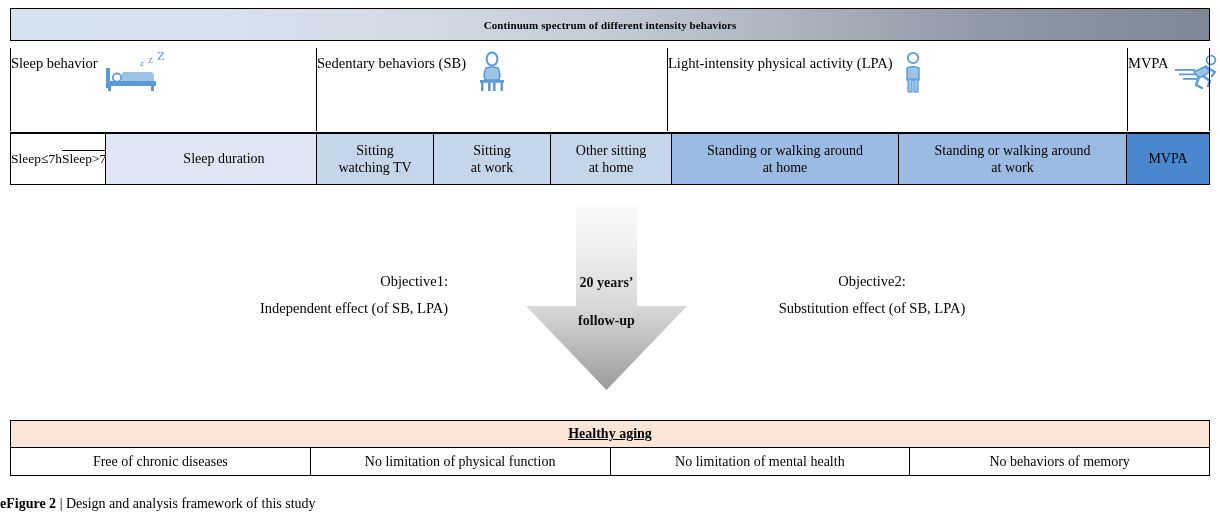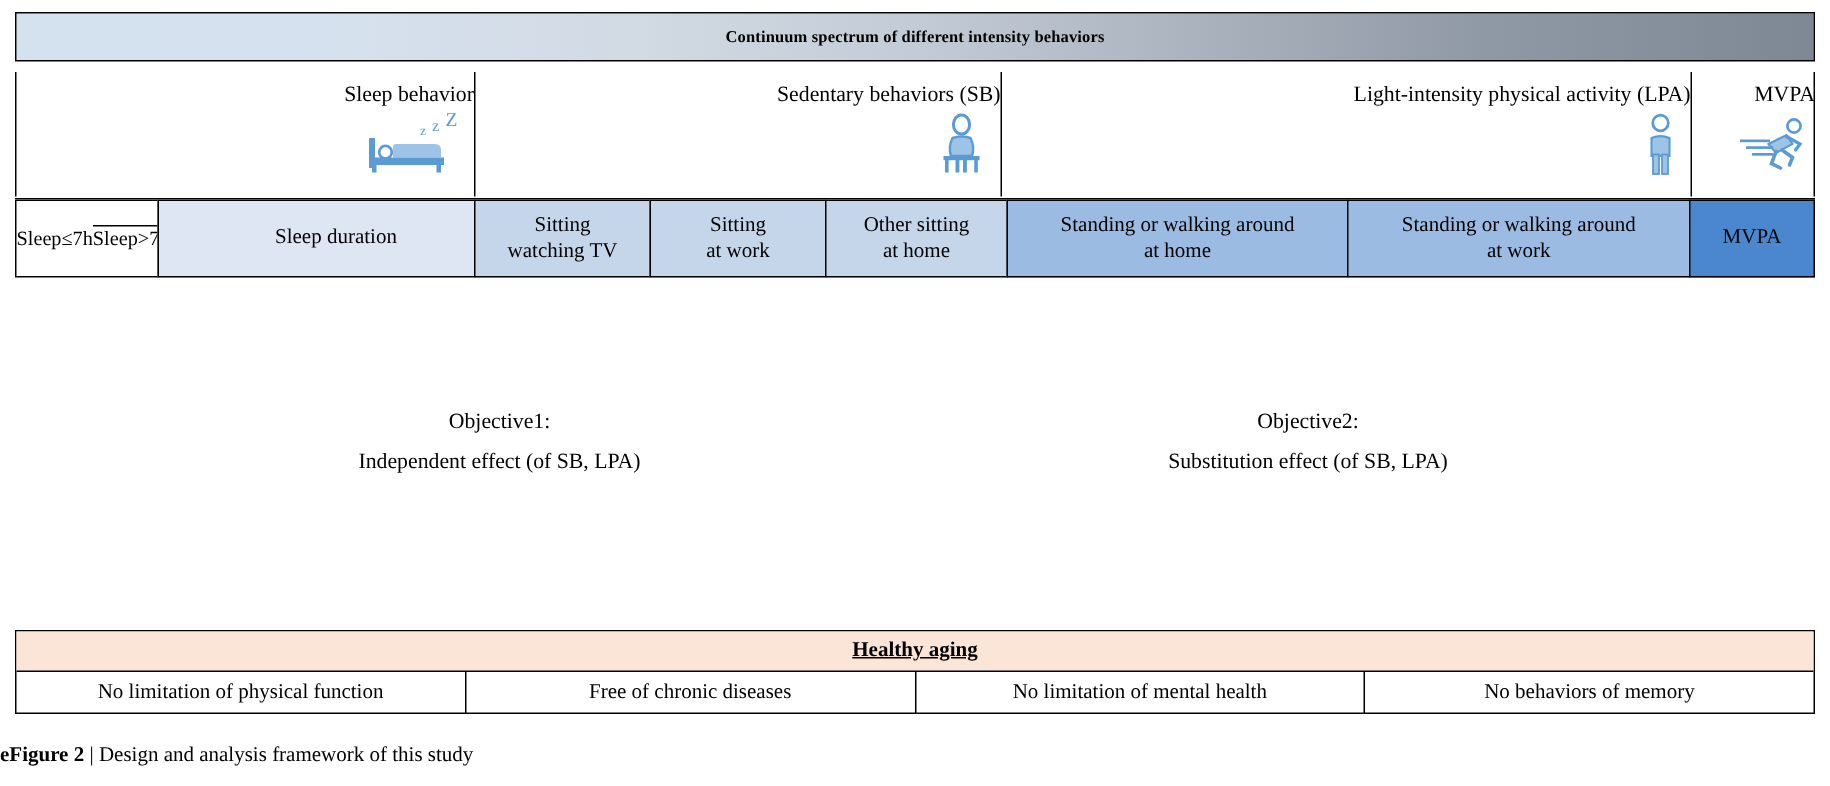--- a/index.html
+++ b/index.html
@@ -61,22 +61,22 @@
     height: 85px;
     border-bottom: 1.5px solid #000;
     box-sizing: border-box;
   }
   .cat-cell {
     position: absolute;
     top: 0;
     height: 83px;
     box-sizing: border-box;
     display: flex;
-    flex-direction: column;
-    align-items: flex-end;
+    flex-direction: row;
+    align-items: flex-start;
     border-left: 1.2px solid #000;
   }
   .cat-cell.first { border-left: 1.2px solid #000; }
   .cat-label {
     font-size: 14.5px;
     margin-top: 7px;
     white-space: nowrap;
   }
   .cat-icon {
     margin-top: 2px;
@@ -132,21 +132,21 @@
   .beh-sub + .beh-sub { border-top: 1px solid #000; }
 
   
   .obj {
     position: absolute;
     text-align: center;
     font-size: 14.5px;
     line-height: 1.85;
     white-space: nowrap;
   }
-  .obj-1 { left: 228px; top: 268px; width: 210px; }
+  .obj-1 { left: 238px; top: 268px; width: 210px; text-align: right; }
   .obj-2 { left: 767px; top: 268px; width: 210px; }
 
   .arrow-wrap {
     position: absolute;
     left: 519px;
     top: 205px;
     width: 175px;
     height: 185px;
   }
   .arrow-text {
@@ -351,26 +351,42 @@
   <div class="obj obj-1">
     <div>Objective1:</div>
     <div>Independent effect (of SB, LPA)</div>
   </div>
 
   <div class="obj obj-2">
     <div>Objective2:</div>
     <div>Substitution effect (of SB, LPA)</div>
   </div>
 
+  <div class="arrow-wrap">
+    <svg width="175" height="185" viewBox="0 0 175 185" aria-hidden="true">
+      <defs>
+        <linearGradient id="arrGrad" x1="0" y1="0" x2="0" y2="1">
+          <stop offset="0%" stop-color="#fbfbfb"></stop>
+          <stop offset="28%" stop-color="#ececec"></stop>
+          <stop offset="55%" stop-color="#d8d8d8"></stop>
+          <stop offset="78%" stop-color="#b9b9b9"></stop>
+          <stop offset="100%" stop-color="#9a9a9a"></stop>
+        </linearGradient>
+      </defs>
+      <path d="M57 0 L118 0 L118 101 L168 101 L87.5 185 L7 101 L57 101 Z" fill="url(#arrGrad)"></path>
+    </svg>
+    <div class="arrow-text l1">20 years’</div>
+    <div class="arrow-text l2">follow-up</div>
+  </div>
 
   <div class="ha-wrap">
     <div class="ha-title">Healthy aging</div>
     <div class="ha-cols">
+      <div class="ha-col">Free of chronic diseases</div>
       <div class="ha-col">No limitation of physical function</div>
-      <div class="ha-col">Free of chronic diseases</div>
       <div class="ha-col">No limitation of mental health</div>
       <div class="ha-col">No behaviors of memory</div>
     </div>
   </div>
 
   <div class="caption">
     <b>eFigure 2</b>
     <span>|</span>
     <span>Design and analysis framework of this study</span>
   </div>

